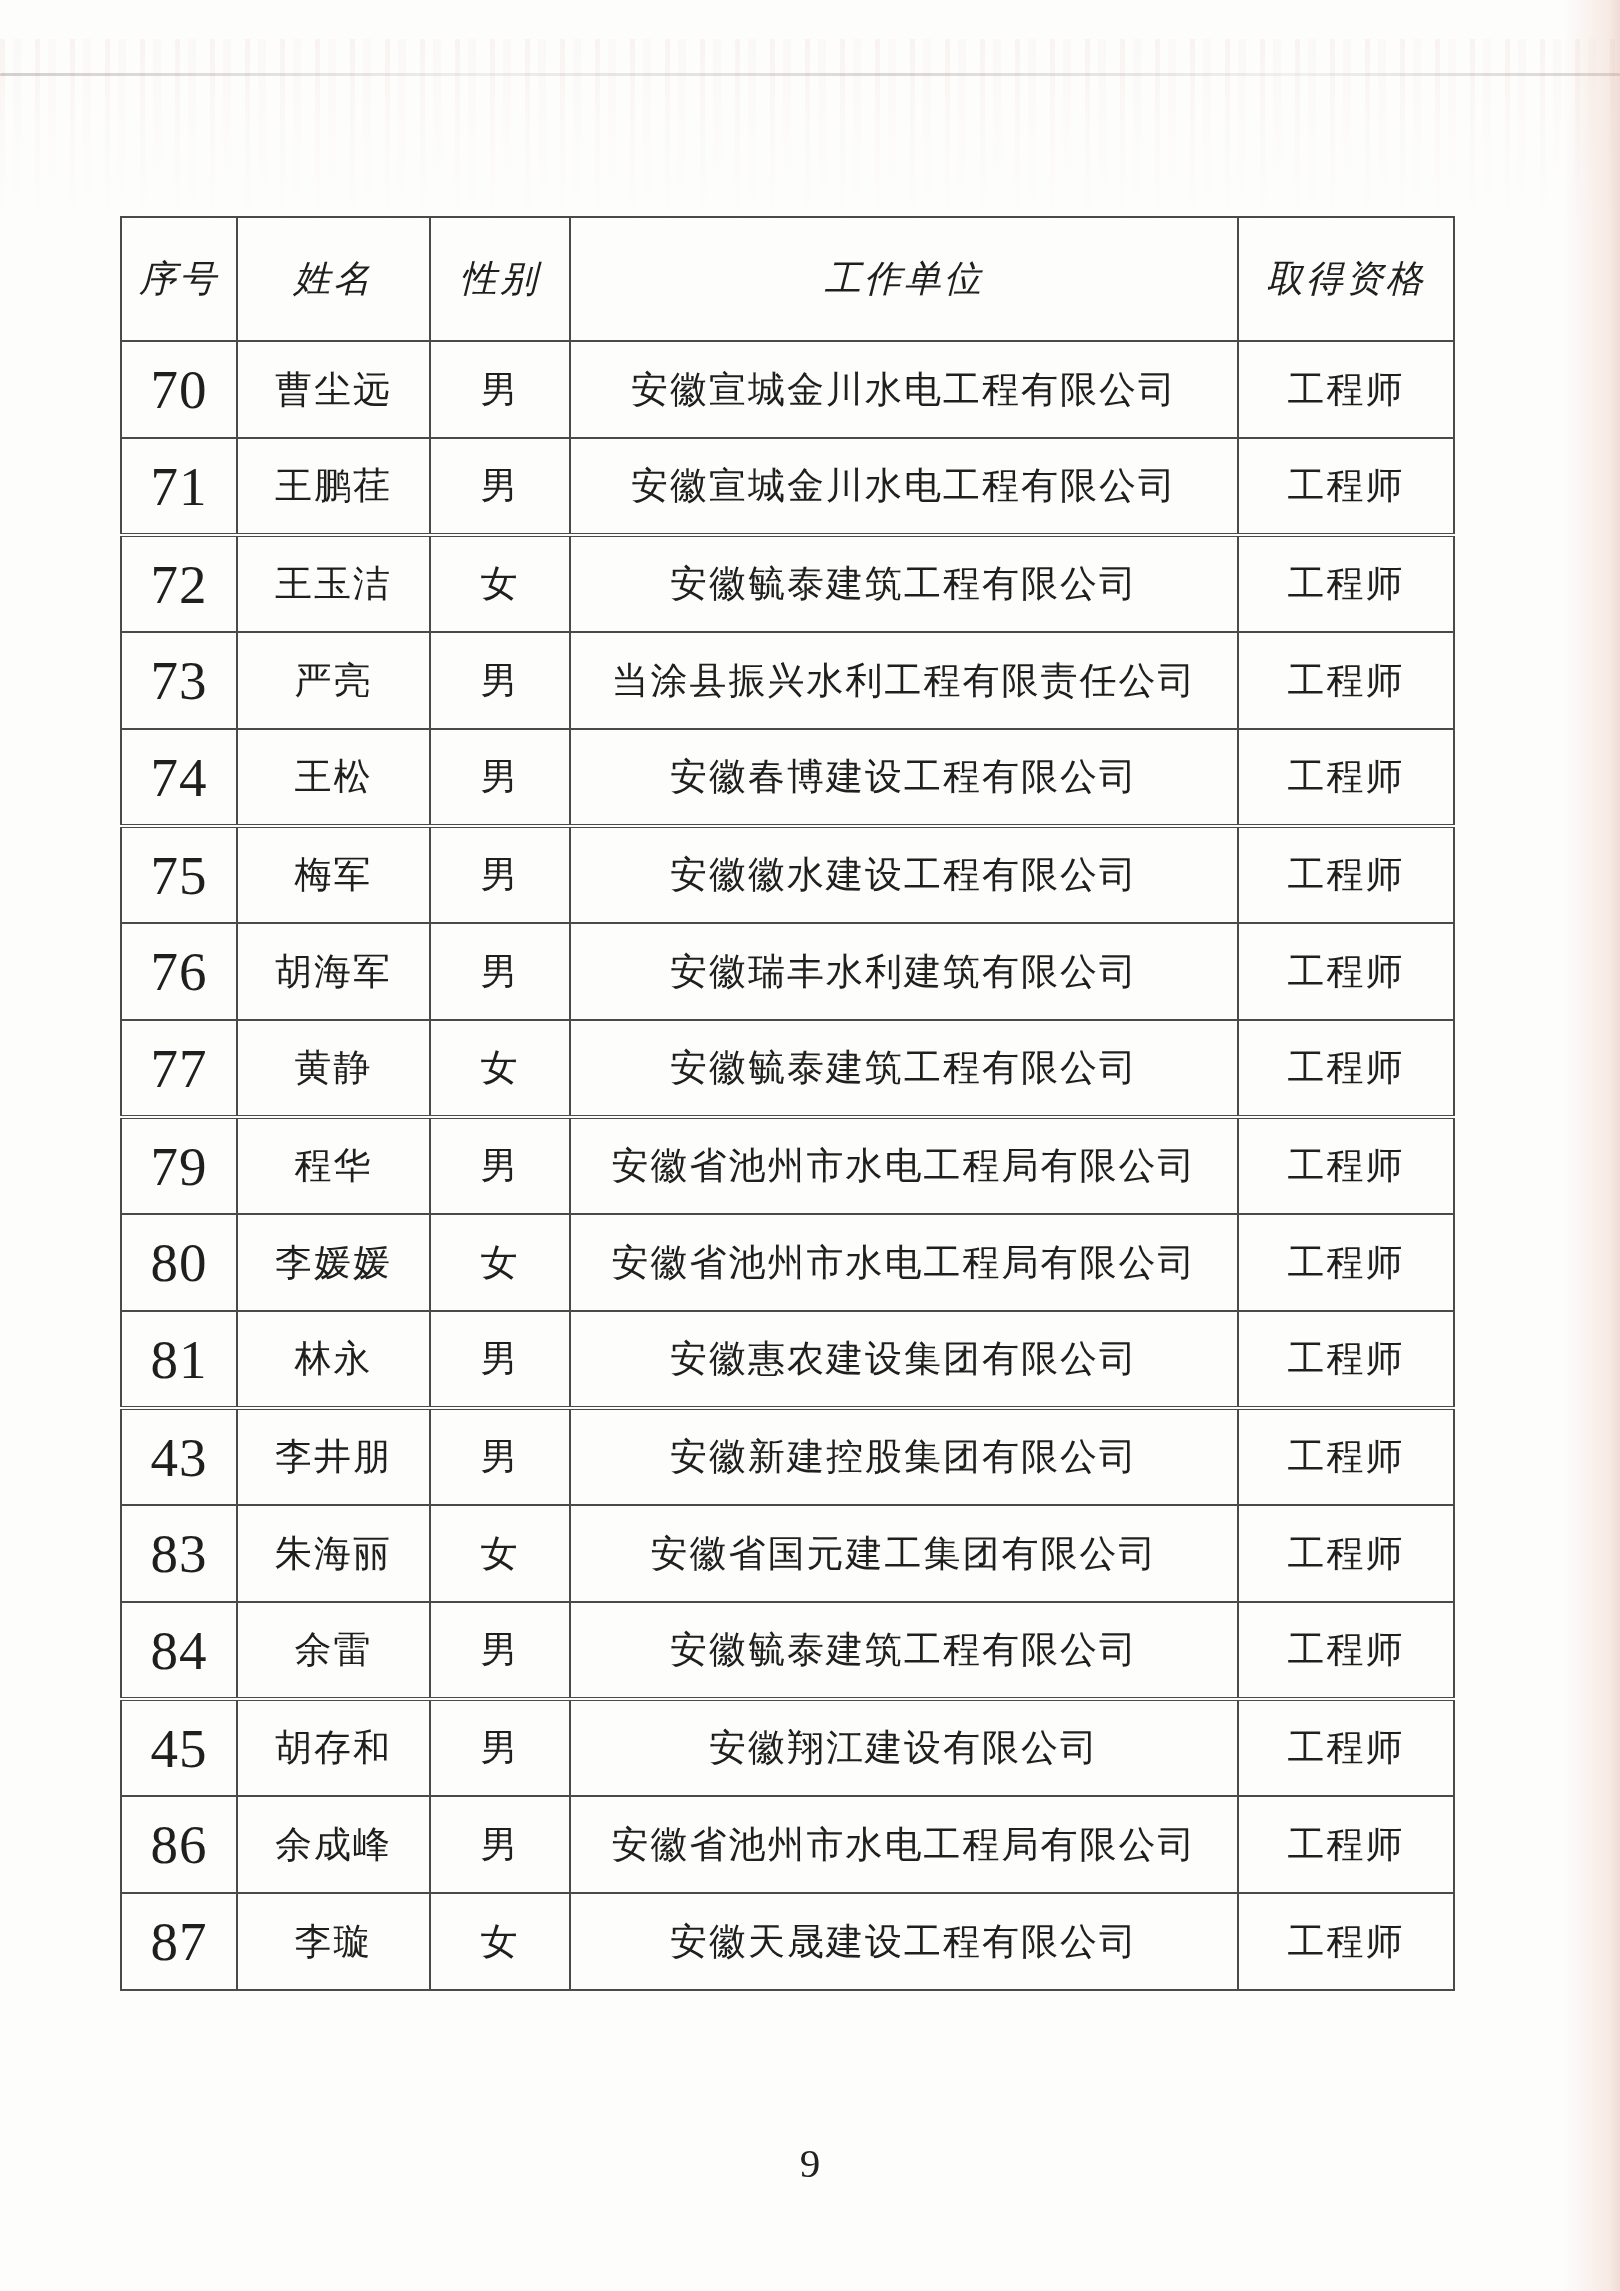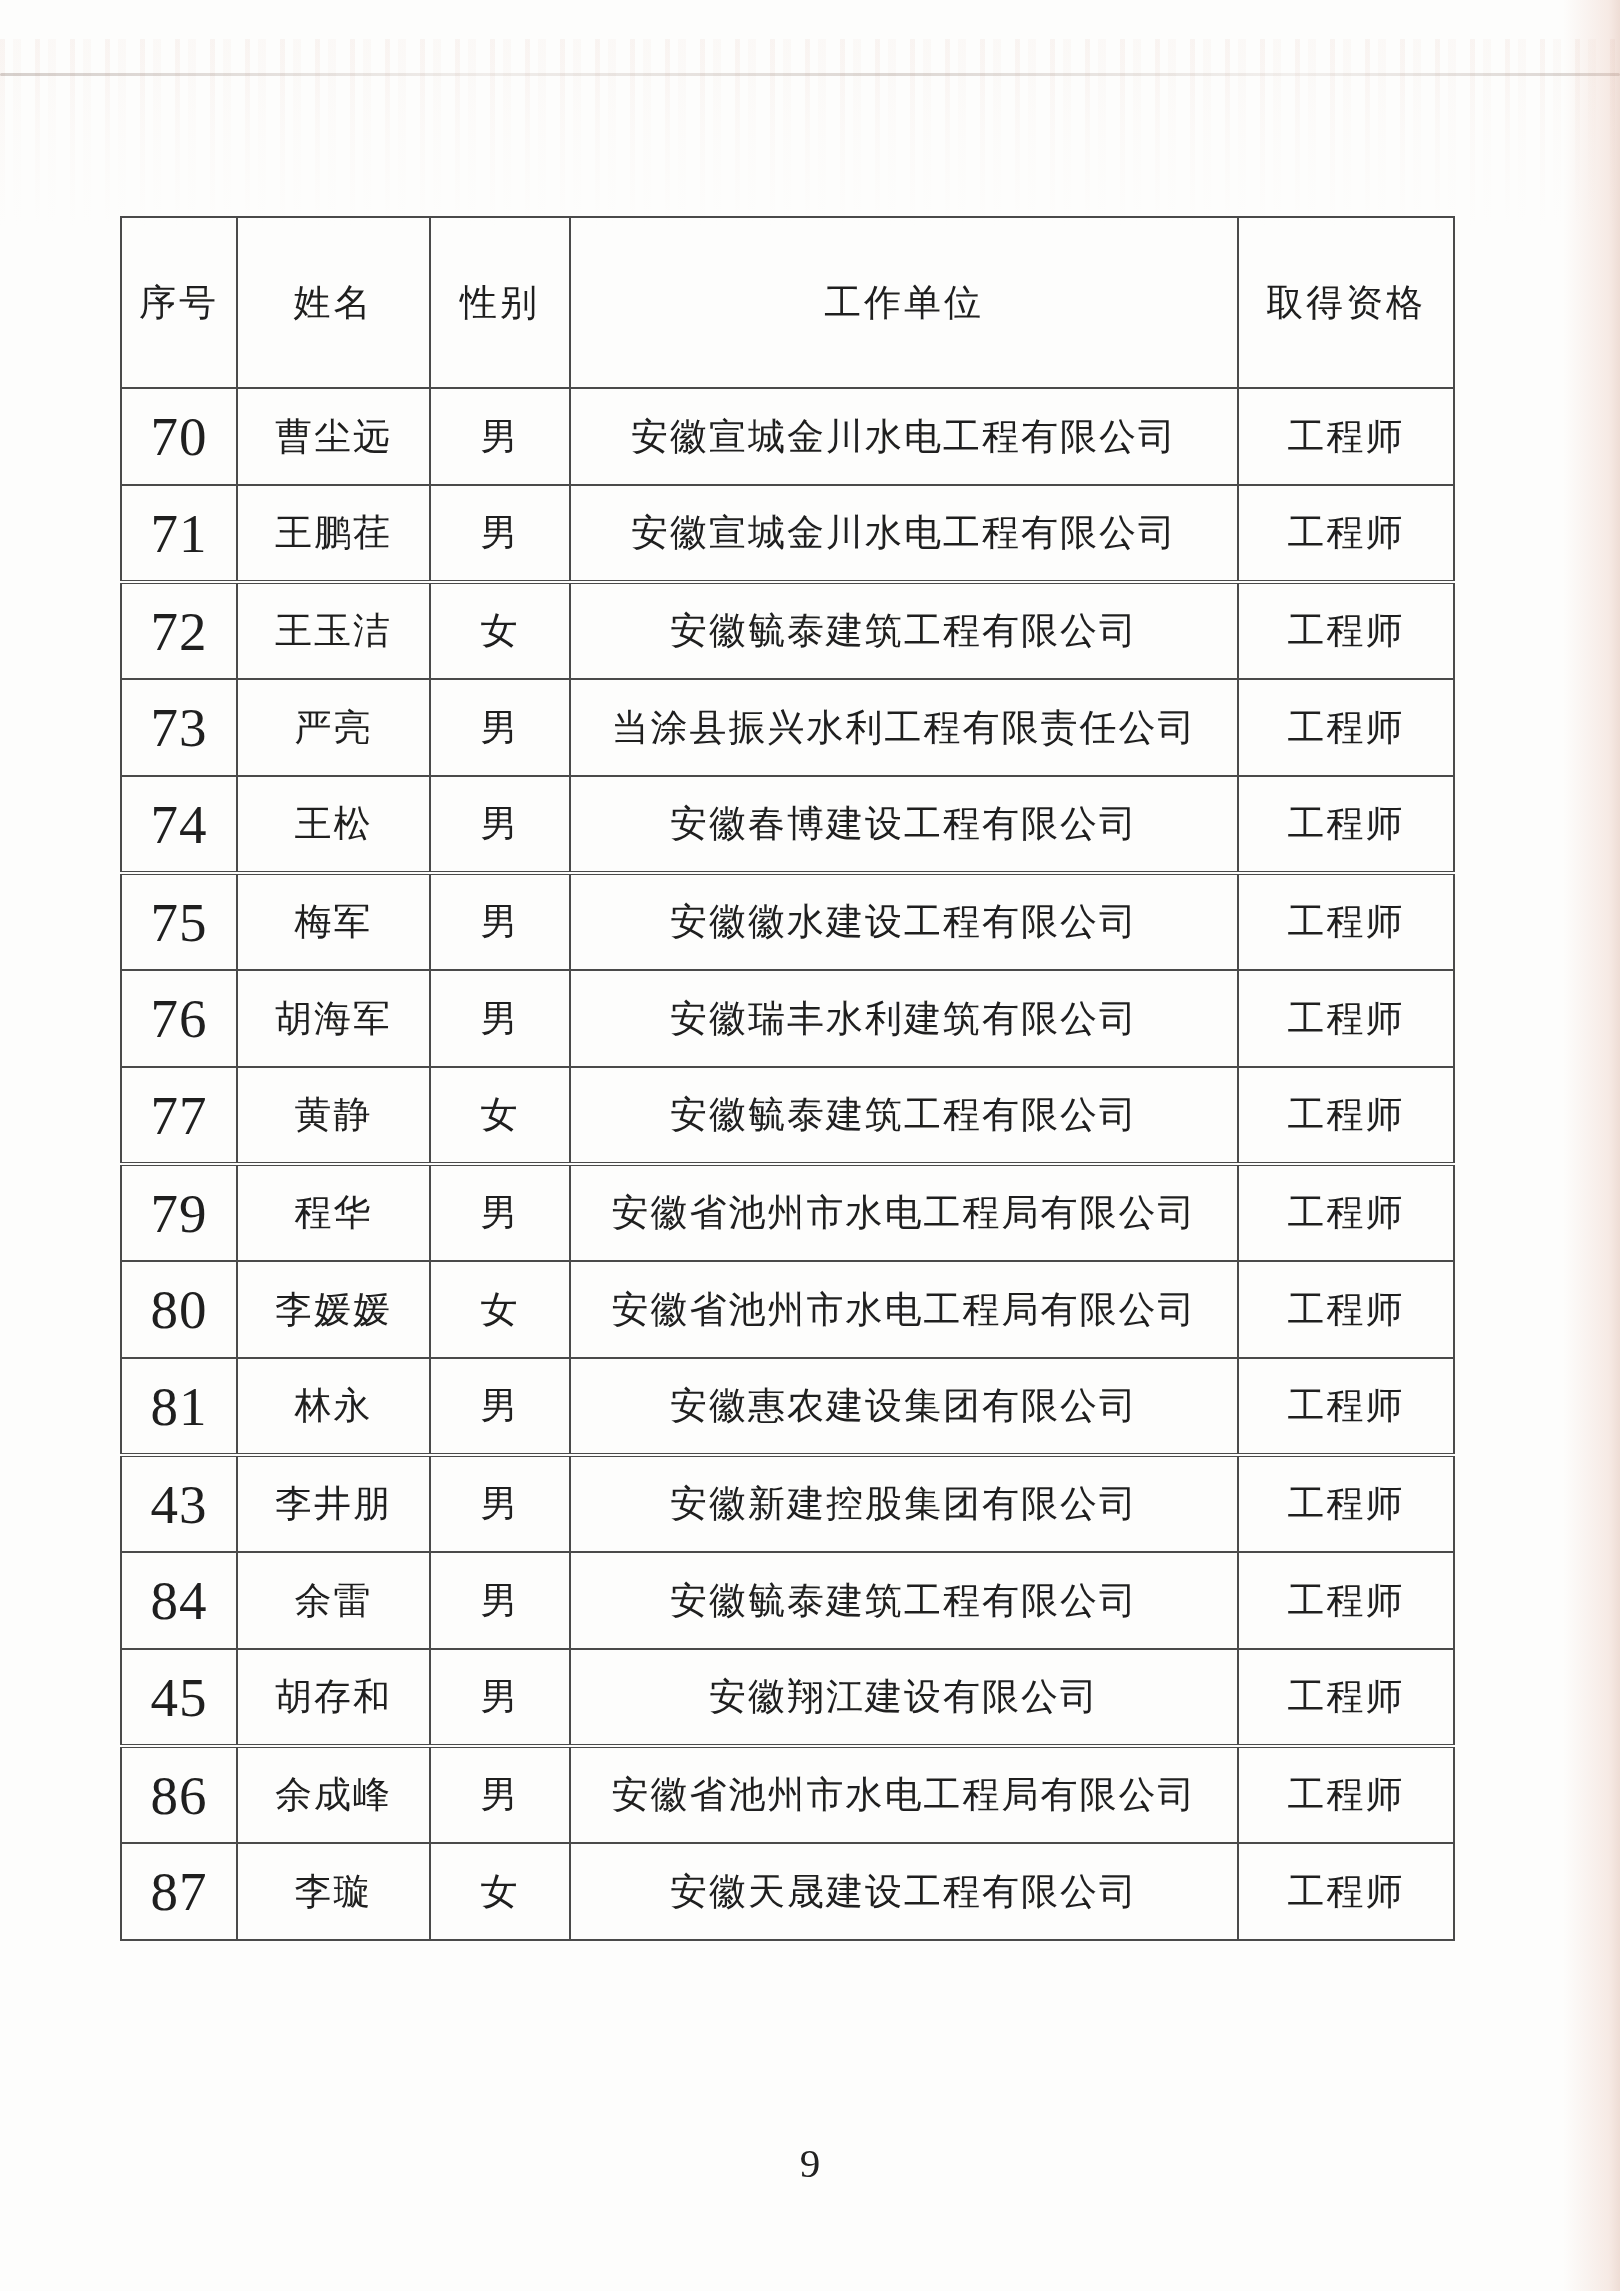--- a/index.html
+++ b/index.html
@@ -67,21 +67,21 @@
   table.roster col.c-name   { width: 193px; }
   table.roster col.c-gender { width: 140px; }
   table.roster col.c-unit   { width: 668px; }
   table.roster col.c-qual   { width: 216px; }
 
   table.roster, table.roster th, table.roster td {
     border: 2px solid #4a4a4a;
   }
   table.roster { border-width: 2.9px; }
 
-  table.roster thead tr { height: 171px; }
+  table.roster thead tr { height: 124px; font-style: italic; }
   table.roster tbody tr { height: 97px; }
 
   table.roster th {
     font-weight: normal;
     font-size: 37px;
     letter-spacing: 2.9px;
     text-align: center;
     vertical-align: middle;
     border-bottom-width: 2.9px;
   }
@@ -228,20 +228,27 @@
   </tr>
 
   <tr>
     <td class="num">43</td>
     <td>李井朋</td>
     <td>男</td>
     <td>安徽新建控股集团有限公司</td>
     <td>工程师</td>
   </tr>
 
+  <tr>
+    <td class="num">83</td>
+    <td>朱海丽</td>
+    <td>女</td>
+    <td>安徽省国元建工集团有限公司</td>
+    <td>工程师</td>
+  </tr>
 
   <tr>
     <td class="num">84</td>
     <td>余雷</td>
     <td>男</td>
     <td>安徽毓泰建筑工程有限公司</td>
     <td>工程师</td>
   </tr>
 
   <tr>

